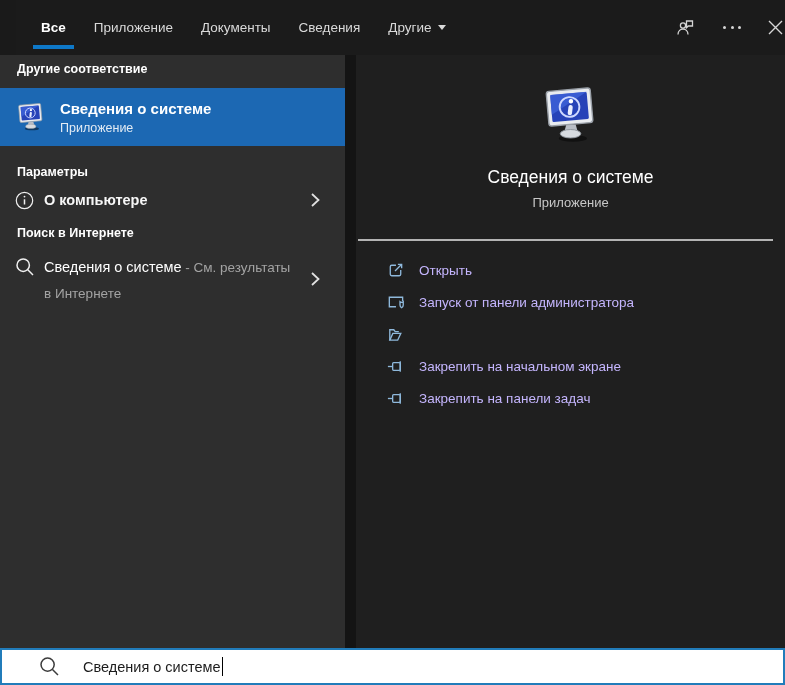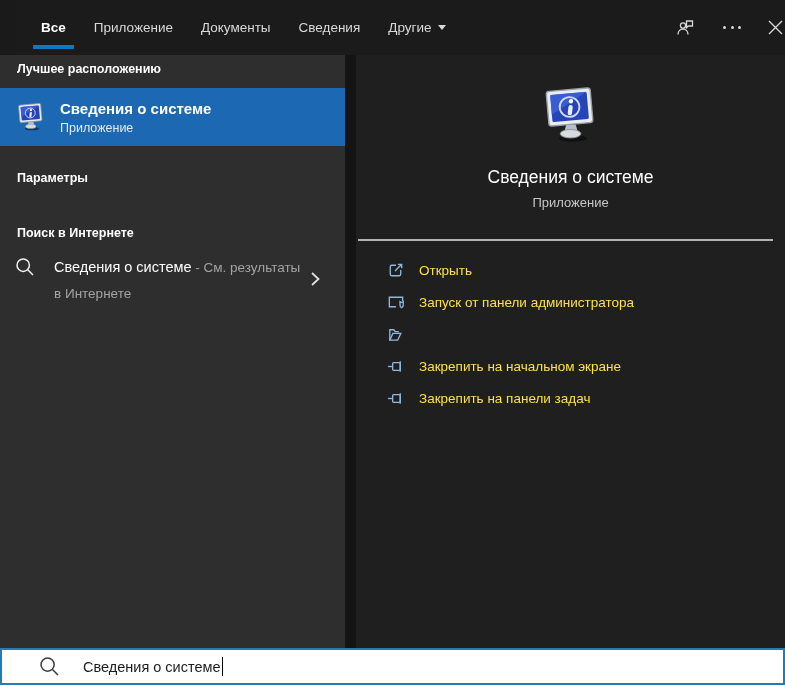--- a/index.html
+++ b/index.html
@@ -53,21 +53,21 @@
   }
   .right-panel{
     position:absolute; top:55px; left:356px; width:429px; height:593px;
     background:var(--right-bg); display:flex; flex-direction:column; align-items:center;
   }
 
   
   .section-hdr{
     position:absolute; left:17px; font-size:12.5px; font-weight:bold; color:#ffffff;
   }
-  .hdr-best{top:7px;} .hdr-settings{top:116px;} .hdr-web{top:171px;text-align:right;}
+  .hdr-best{top:7px;} .hdr-settings{top:110px;} .hdr-web{top:171px;text-align:right;}
   .best-row{
     position:absolute; top:33px; left:0; width:345px; height:58px;
     background:var(--accent); display:flex; align-items:center; padding-left:16px; cursor:default;
   }
   .best-text{margin-left:14px;}
   .best-title{font-size:15px; font-weight:bold; color:#ffffff;}
   .best-sub{font-size:12.5px; color:#e2ebf4; margin-top:4px;}
 
   .about-row{
     position:absolute; top:125px; left:0; width:345px; height:40px;
@@ -75,38 +75,38 @@
   }
   .about-label{margin-left:10px; font-size:14.5px; color:#f7f7f7; font-weight:600;}
   .row-chevron{position:absolute; right:25px; top:50%; transform:translateY(-50%);}
 
   .web-row{
     position:absolute; top:193px; left:0; width:345px; height:62px;
     display:flex; padding-left:15px; cursor:default;
   }
   .web-row .search-glyph{margin-top:9px;}
   .web-text{
-    margin-left:19px; margin-top:6px; max-width:248px;
+    margin-left:9px; margin-top:6px; max-width:248px;
     font-size:13.5px; line-height:26px; color:var(--muted);
   }
   .web-query{font-size:14.5px; color:#ffffff;}
 
   
   .preview-icon{margin-top:30px;}
   .preview-title{margin-top:22px; font-size:17.5px; color:#ffffff; font-weight:normal;}
   .preview-sub{margin-top:7px; font-size:13px; color:#c7c7c7;}
   .preview-divider{
     align-self:stretch; height:2px; background:var(--divider);
     margin:29px 12px 0 2px;
   }
   .actions{align-self:stretch; margin-top:13px;}
   .action-row{
     height:32px; display:flex; align-items:center; padding-left:30px; cursor:default;
   }
-  .action-label{margin-left:14px; font-size:13.5px; color:#fde047;}
+  .action-label{margin-left:14px; font-size:13.5px; color:#c4b5fd;}
 
   
   .searchbar{
     position:absolute; left:0; top:648px; width:785px; height:37px;
     background:var(--search-bg); border:2px solid var(--search-border);
     display:flex; align-items:center; padding-left:37px;
   }
   .search-value{margin-left:23px; font-size:14.5px; color:#1c1c1c;}
   .cursor{
     display:inline-block; width:1.5px; height:19px; background:#000;
@@ -152,21 +152,21 @@
     <span>
       <svg width="15" height="15" viewBox="0 0 15 15" stroke="#d6d6d6" stroke-width="1.4">
         <path d="M1 1 L14 14 M14 1 L1 14"></path>
       </svg>
     </span>
   </div>
 </div>
 
 <div class="left-panel">
 
-  <div class="section-hdr hdr-best">Лучшее расположению</div>
+  <div class="section-hdr hdr-best">Другие соответствие</div>
 
   <div class="best-row">
     <span>
       <svg width="30" height="30" viewBox="0 0 64 64">
         <ellipse cx="34" cy="57" rx="15" ry="3.5" fill="#000" opacity="0.45"></ellipse>
         <path d="M27 42 h10 l2.5 9 h-15 z" fill="#b9bec6"></path>
         <ellipse cx="31.5" cy="52" rx="11" ry="4.5" fill="#d7dbe0" stroke="#8d939b" stroke-width="1"></ellipse>
         <g transform="rotate(-5 30 24)">
           <rect x="7" y="5" width="47" height="37" rx="3" fill="#e9ecf0" stroke="#9aa0a8" stroke-width="1.5"></rect>
           <rect x="11" y="9" width="39" height="29" rx="1.5" fill="#2743b8"></rect>
@@ -178,20 +178,35 @@
       </svg>
     </span>
     <span class="best-text">
       <div class="best-title">Сведения о системе</div>
       <div class="best-sub">Приложение</div>
     </span>
   </div>
 
   <div class="section-hdr hdr-settings">Параметры</div>
 
+  <div class="about-row">
+    <span>
+      <svg width="19" height="19" viewBox="0 0 19 19" fill="none" stroke="#f0f0f0" stroke-width="1.2">
+        <circle cx="9.5" cy="9.5" r="8.2"></circle>
+        <path d="M9.5 8.3 V13.5" stroke-width="1.5"></path>
+        <circle cx="9.5" cy="5.6" r="0.9" fill="#f0f0f0" stroke="none"></circle>
+      </svg>
+    </span>
+    <span class="about-label">О компьютере</span>
+    <span class="row-chevron">
+      <svg width="9" height="15" viewBox="0 0 9 15" fill="none" stroke="#e0e0e0" stroke-width="1.8">
+        <path d="M1 1.5 L7.5 7.5 L1 13.5"></path>
+      </svg>
+    </span>
+  </div>
 
   <div class="section-hdr hdr-web">Поиск в Интернете</div>
 
   <div class="web-row">
     <span class="search-glyph">
       <svg width="20" height="20" viewBox="0 0 20 20" fill="none" stroke="#f0f0f0" stroke-width="1.5">
         <circle cx="8.2" cy="8.2" r="6.2"></circle>
         <path d="M12.8 12.8 L18 18"></path>
       </svg>
     </span>

